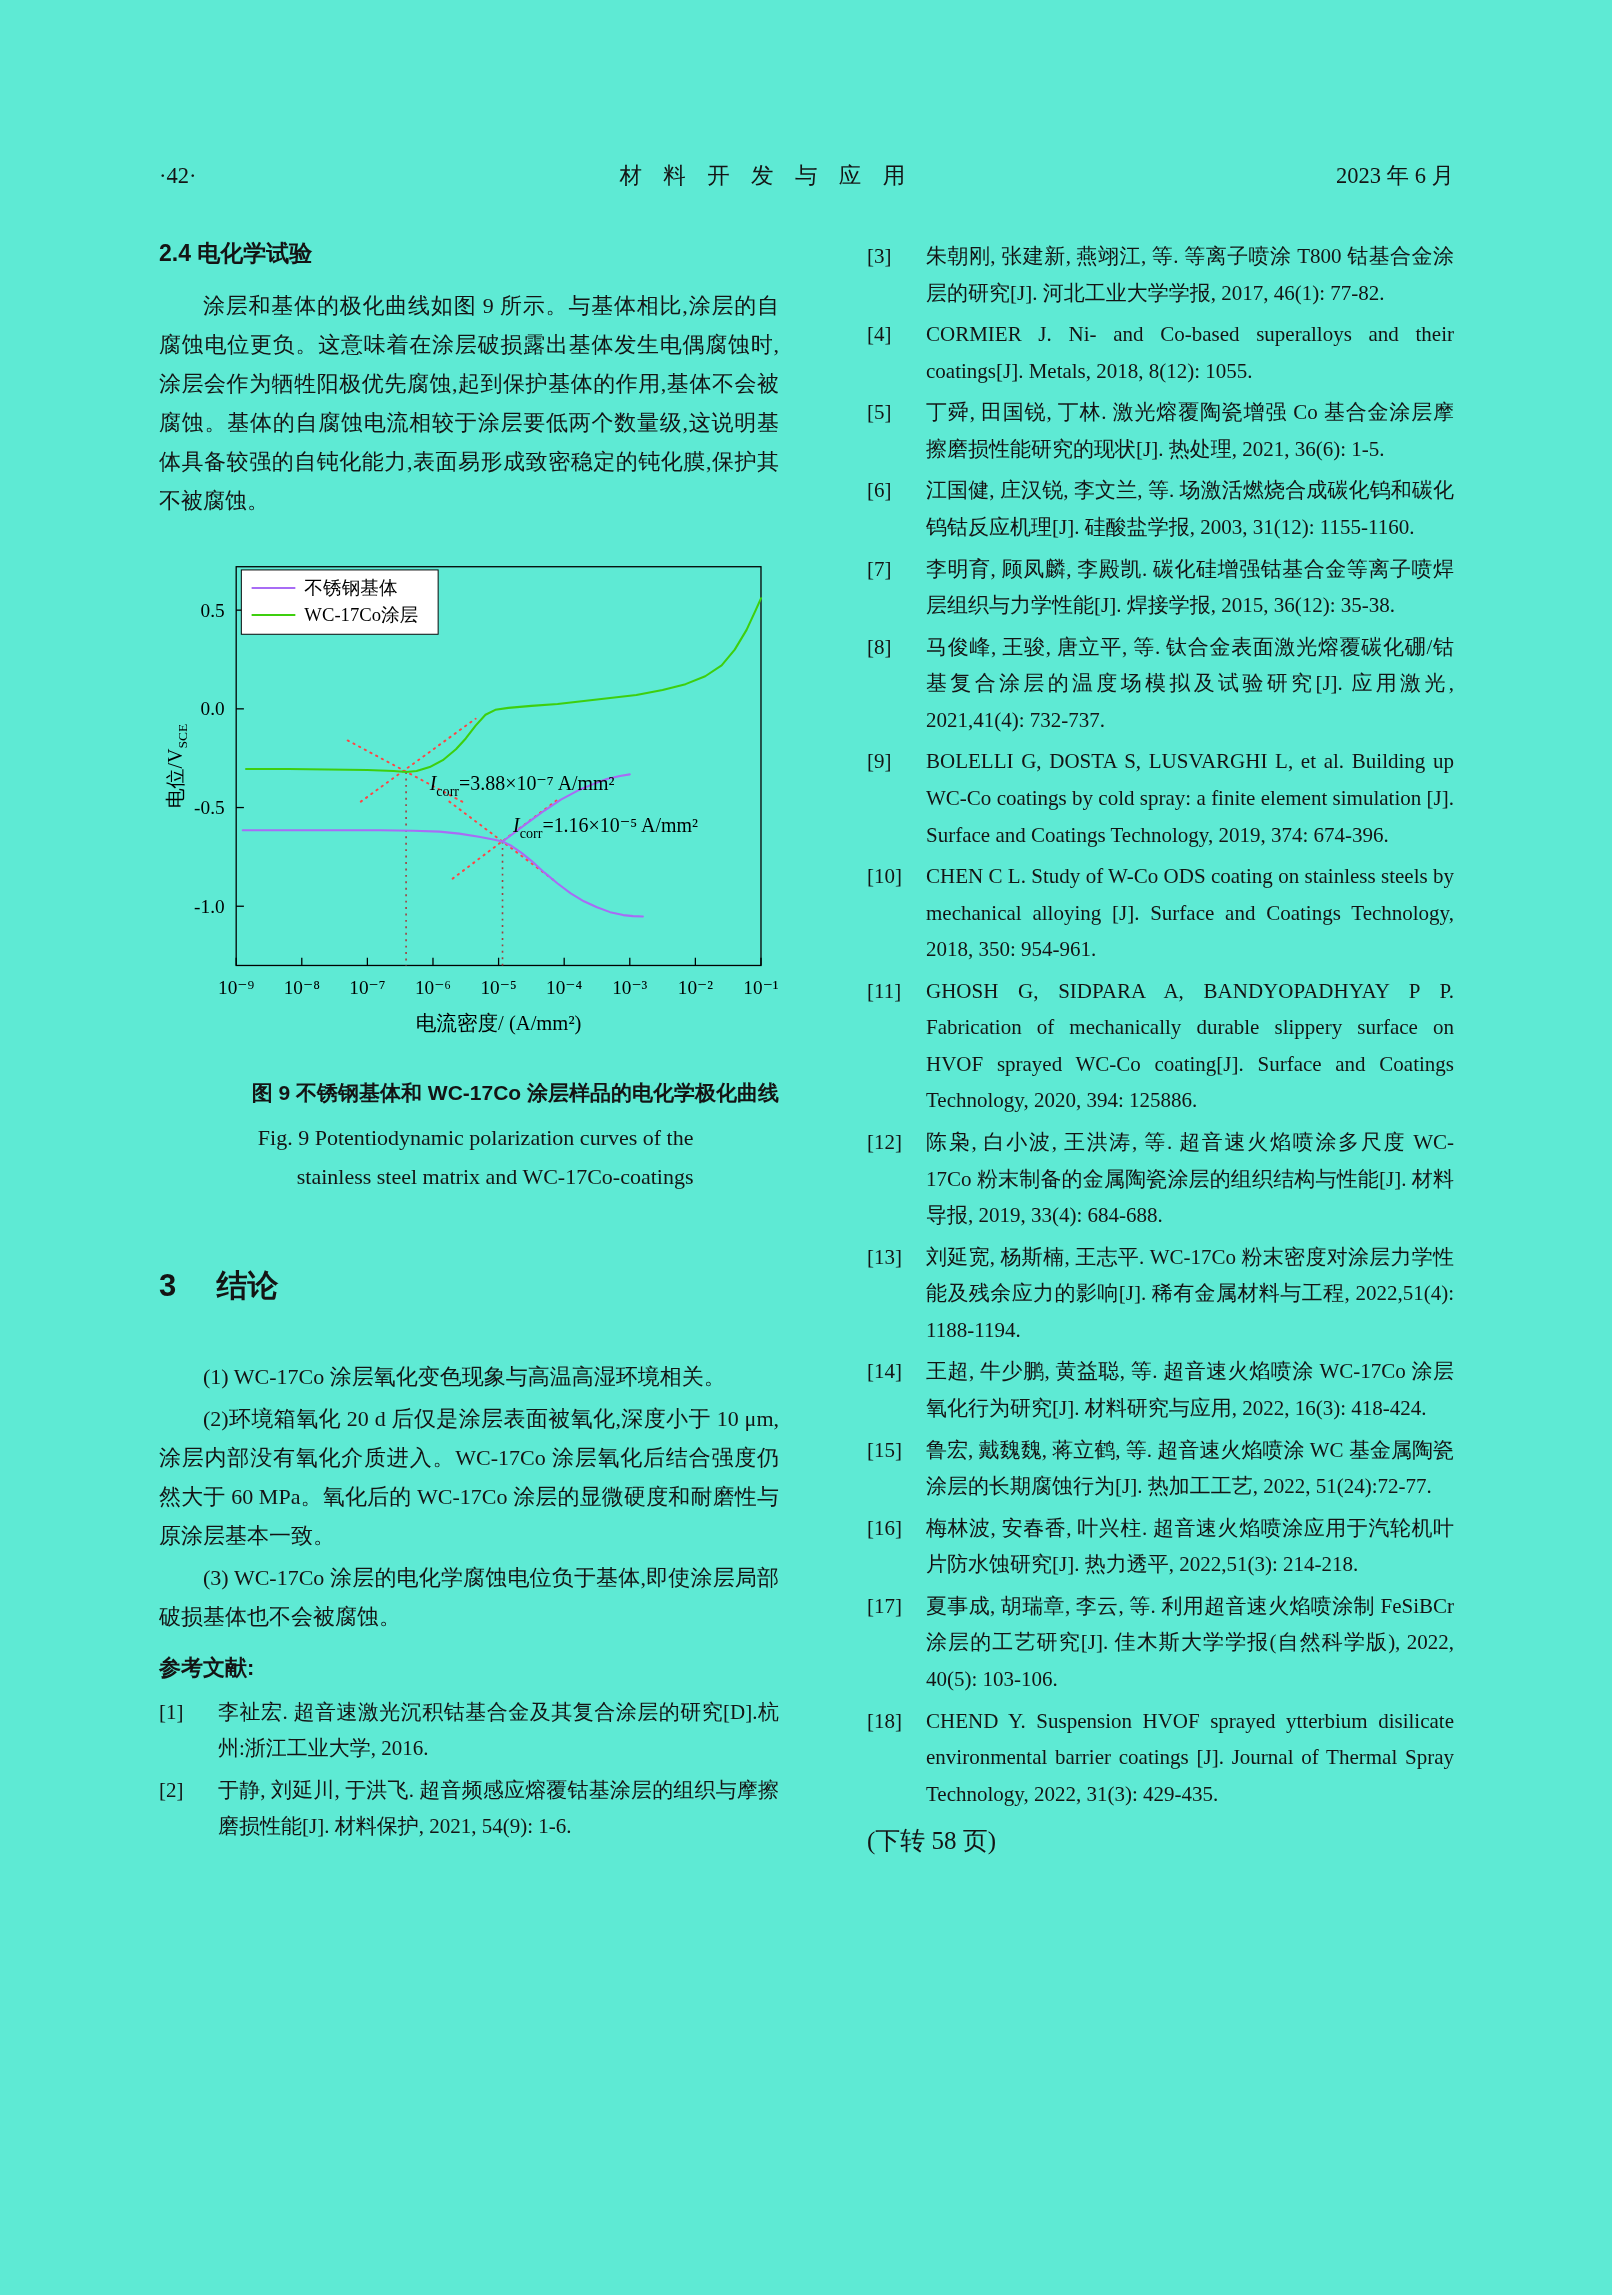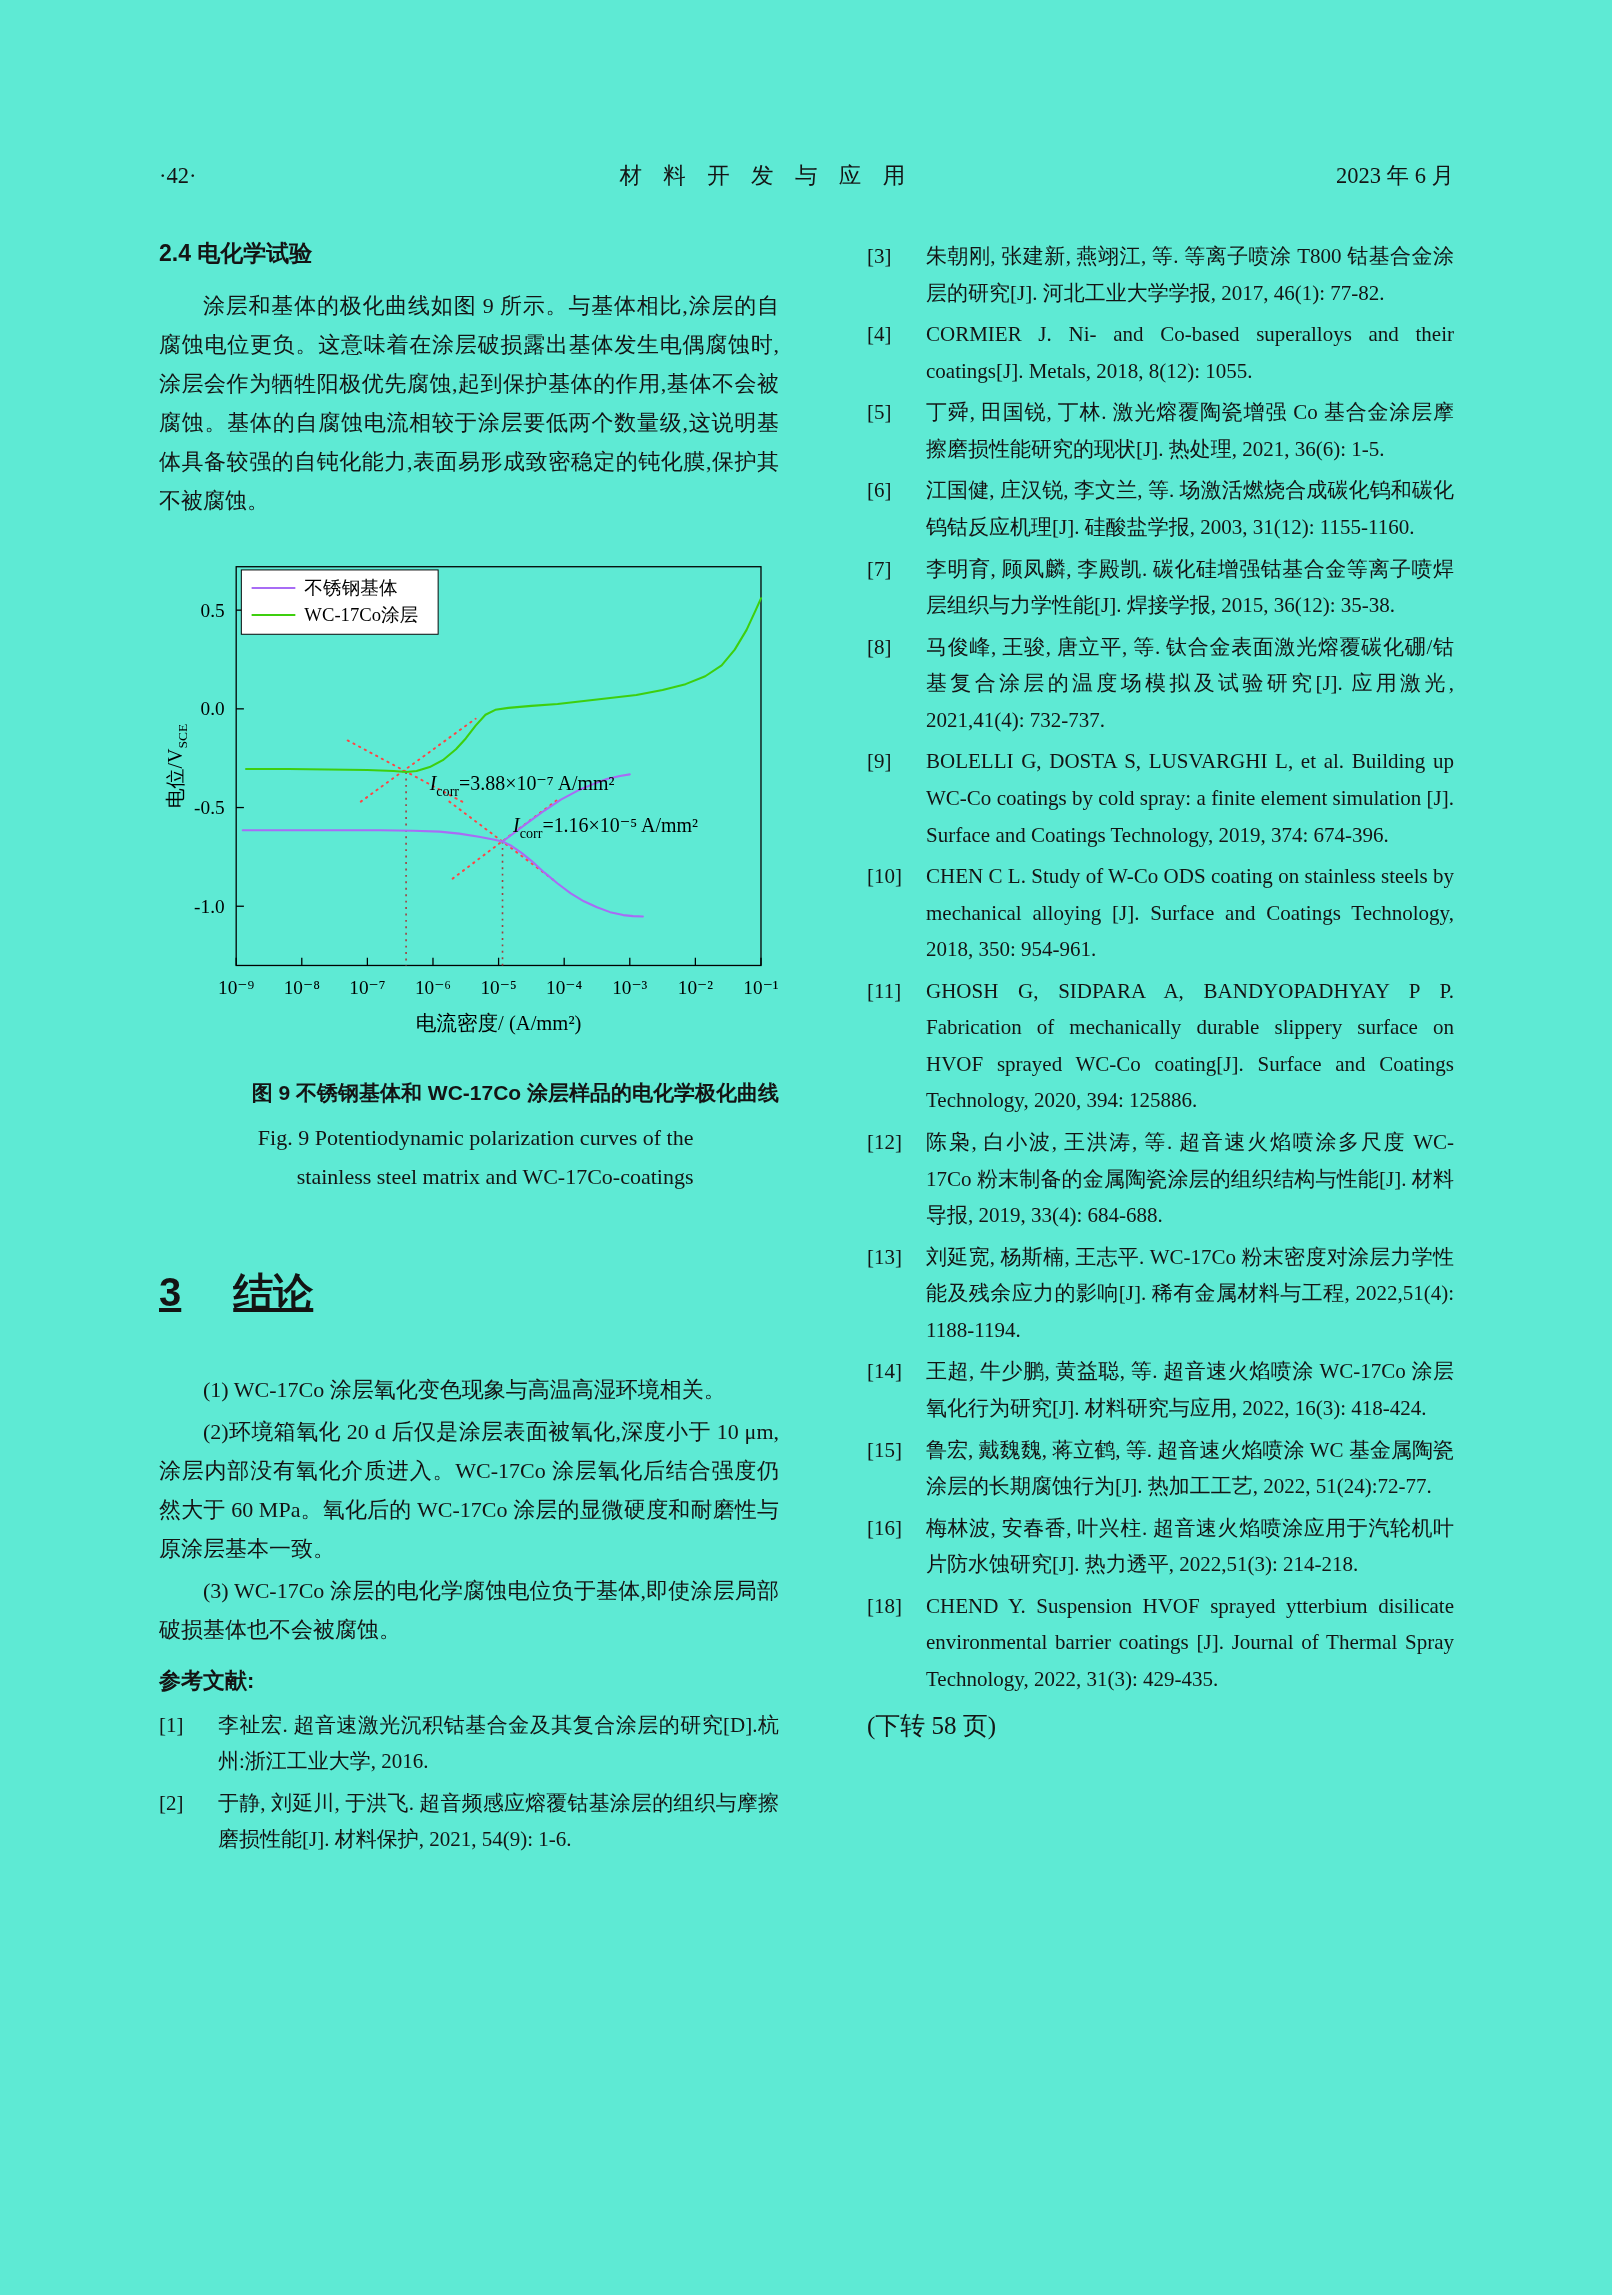--- a/index.html
+++ b/index.html
@@ -17,21 +17,21 @@
   .journal{letter-spacing:0.35em;}
   .columns{display:flex;gap:88px;margin-top:47px;}
   .col{width:620px;}
   .hei{font-family:"Liberation Sans","DejaVu Sans",sans-serif;font-weight:bold;}
   .sec-title{font-size:23px;margin:0 0 16.7px 0;}
   p.zh{font-size:22px;line-height:1.78;text-align:justify;text-indent:2em;margin:0 0 2.6px 0;}
   figure.fig{margin:29.5px 0 19px 0;}
   figure.fig svg{width:620px;height:auto;display:block;}
   .cap-zh{font-size:21px;text-align:right;margin-top:19px;line-height:1.5;}
   .cap-en{font-size:22px;text-align:right;margin:10.3px auto 0 auto;max-width:449px;line-height:1.75;}
-  h2.sec3{font-size:40px;margin:69px 0 50px 0;text-decoration:underline;}
+  h2.sec3{font-size:31px;margin:69px 0 50px 0;}
   .sec3-t{margin-left:1.3em;}
   .refs-title{font-size:22px;margin:11.5px 0 6.4px 0;line-height:1.8;}
   .ref{display:flex;font-size:21px;line-height:1.74;margin:0 0 5.1px 0;}
   .ref-label{flex:0 0 59px;}
   .ref-text{flex:1;text-align:justify;}
   .continued{font-size:25px;text-align:left;margin-top:11.5px;}
 </style>
 </head>
 <body>
 
@@ -182,20 +182,24 @@
           </div>
           <div class="ref">
             <span class="ref-label">[15]</span>
             <span class="ref-text">鲁宏, 戴魏魏, 蒋立鹤, 等. 超音速火焰喷涂 WC 基金属陶瓷涂层的长期腐蚀行为[J]. 热加工工艺, 2022, 51(24):72-77.</span>
           </div>
           <div class="ref">
             <span class="ref-label">[16]</span>
             <span class="ref-text">梅林波, 安春香, 叶兴柱. 超音速火焰喷涂应用于汽轮机叶片防水蚀研究[J]. 热力透平, 2022,51(3): 214-218.</span>
           </div>
           <div class="ref">
+            <span class="ref-label">[17]</span>
+            <span class="ref-text">夏事成, 胡瑞章, 李云, 等. 利用超音速火焰喷涂制 FeSiBCr 涂层的工艺研究[J]. 佳木斯大学学报(自然科学版), 2022, 40(5): 103-106.</span>
+          </div>
+          <div class="ref">
             <span class="ref-label">[18]</span>
             <span class="ref-text">CHEND Y. Suspension HVOF sprayed ytterbium disilicate environmental barrier coatings [J]. Journal of Thermal Spray Technology, 2022, 31(3): 429-435.</span>
           </div>
         </div>
       <div class="continued">(下转 58 页)</div>
     </div>
 
   </div>
 </div>
 

